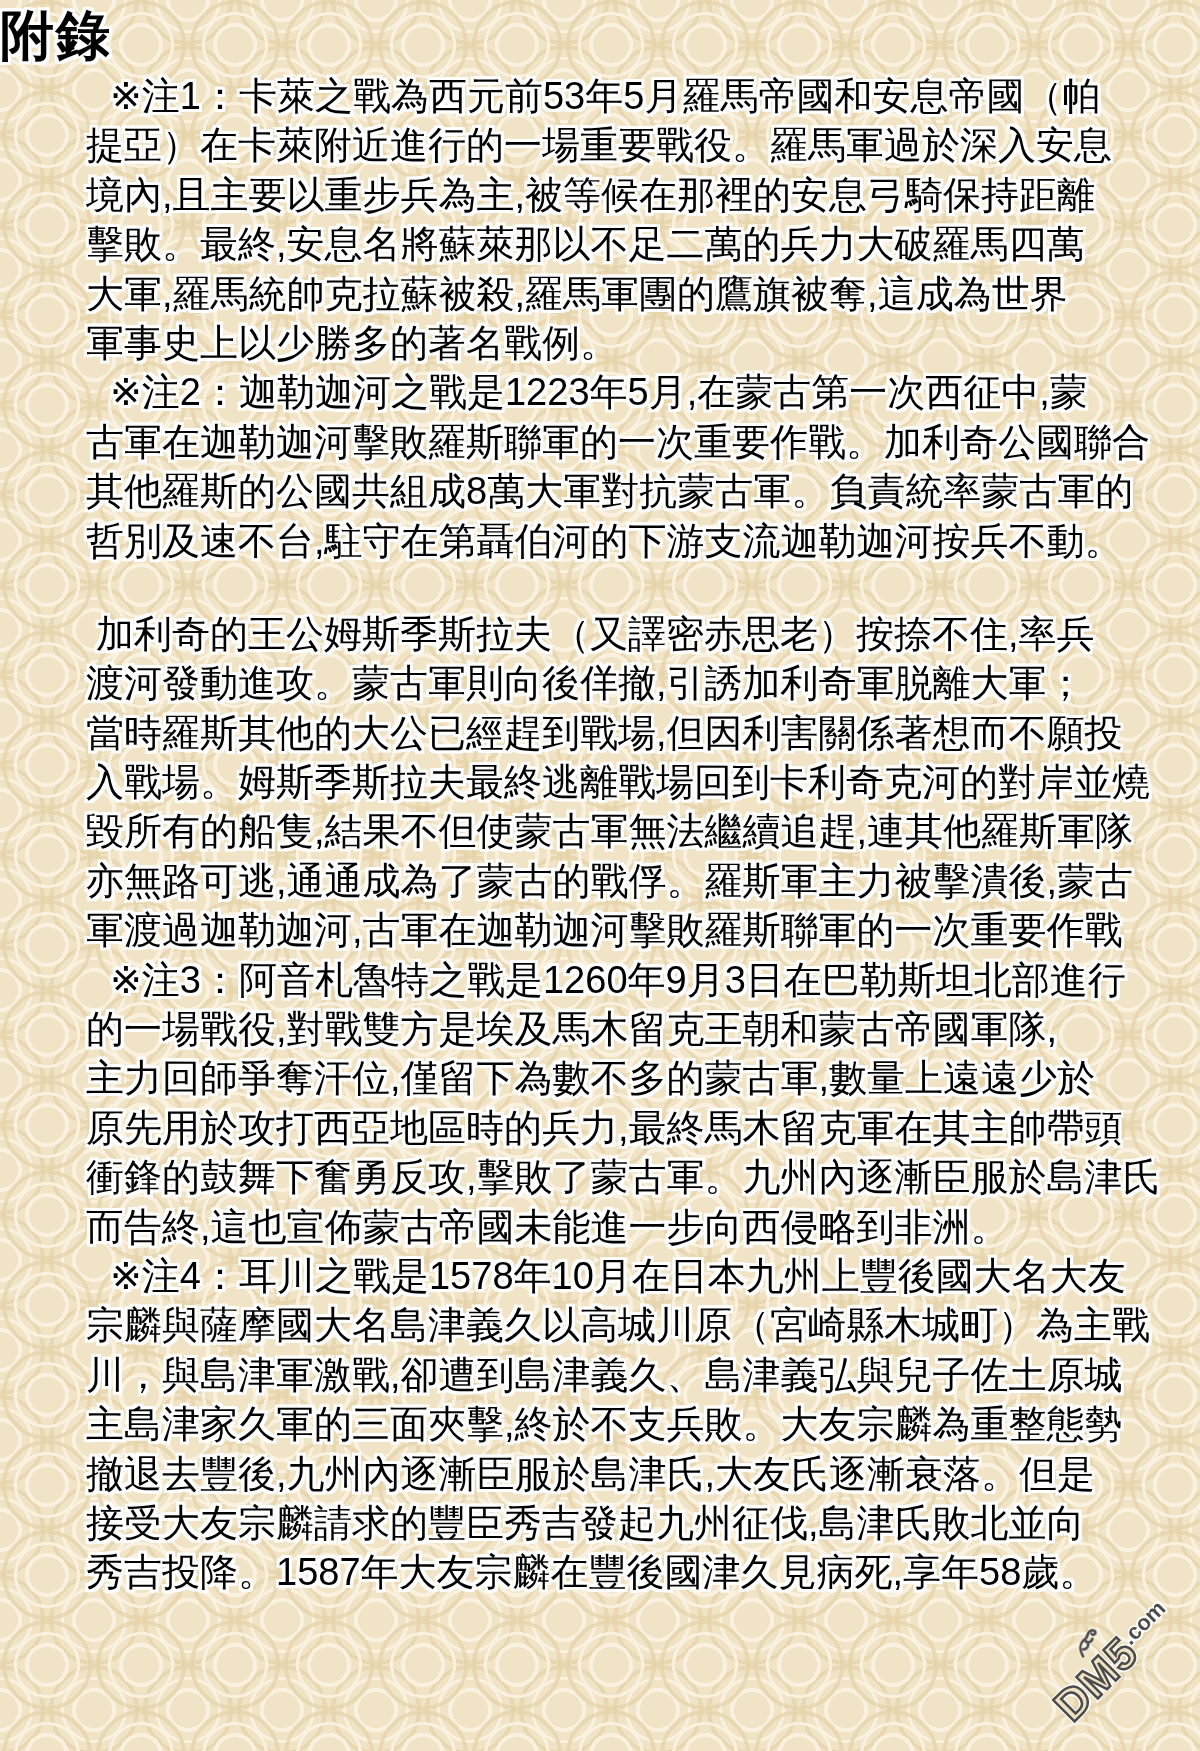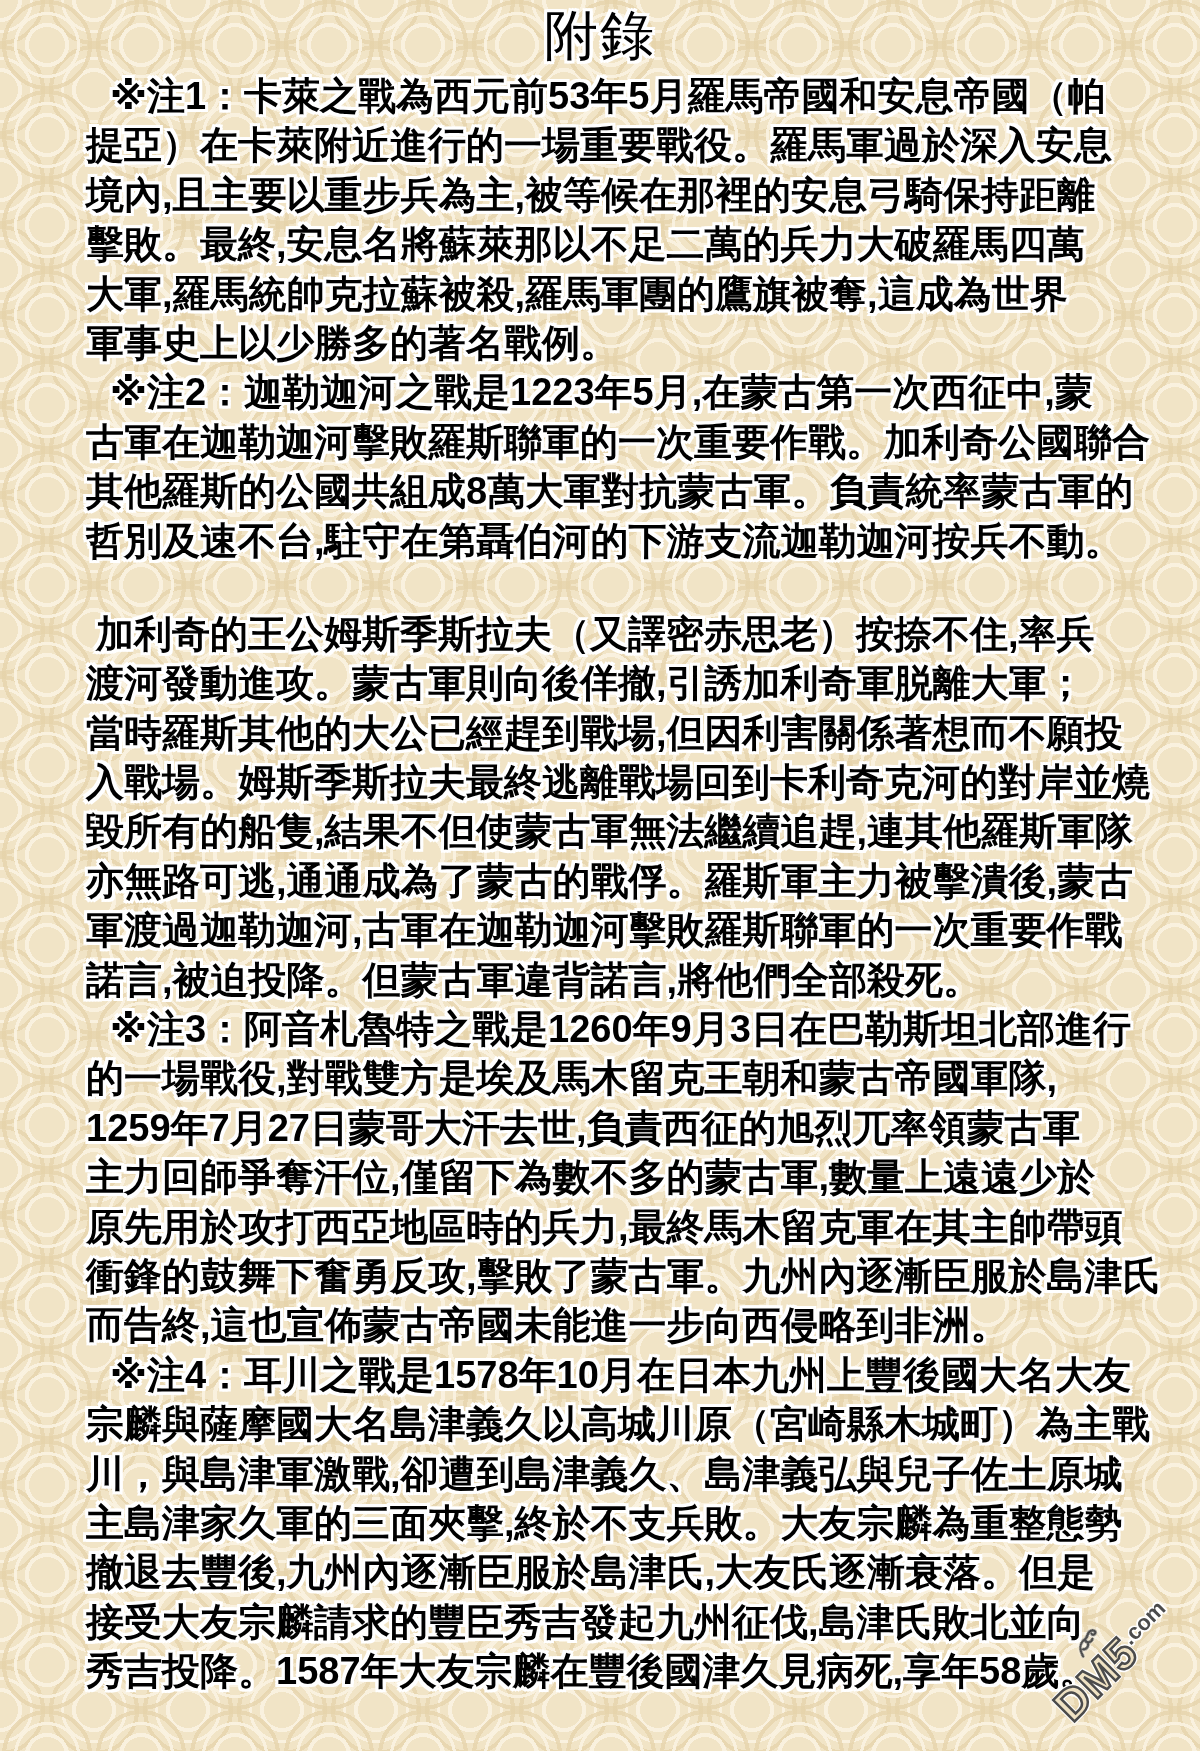--- a/index.html
+++ b/index.html
@@ -29,36 +29,36 @@
       3px 0 0 #fff, -3px 0 0 #fff, 0 3px 0 #fff, 0 -3px 0 #fff,
       2px 2px 0 #fff, -2px 2px 0 #fff, 2px -2px 0 #fff, -2px -2px 0 #fff,
       3px 3px 0 #fff, -3px 3px 0 #fff, 3px -3px 0 #fff, -3px -3px 0 #fff;
   }
   .title {
     position: absolute;
     top: 2px;
     left: 0;
     width: 100%;
     margin: 0;
-    text-align: center;
+    text-align: left;
     font-size: 54px;
     line-height: 66px;
-    font-weight: 400;
+    font-weight: 700;
     color: #000;
     letter-spacing: 2px;
   }
   .body-text {
     position: absolute;
     top: 72px;
     left: 86px;
     width: 1060px;
     color: #000;
     font-size: 38px;
     line-height: 49.4px;
-    font-weight: 700;
+    font-weight: 400;
   }
   .line {
     white-space: nowrap;
     height: 49.4px;
   }
   .p-indent { text-indent: 24px; }
   .half-indent { text-indent: 10px; margin-top: 44px; }
   .watermark {
     position: absolute;
     left: 1062px;
@@ -113,24 +113,22 @@
     <div class="line outline3">古軍在迦勒迦河擊敗羅斯聯軍的一次重要作戰。加利奇公國聯合</div>
     <div class="line outline3">其他羅斯的公國共組成8萬大軍對抗蒙古軍。負責統率蒙古軍的</div>
     <div class="line outline3">哲別及速不台,駐守在第聶伯河的下游支流迦勒迦河按兵不動。</div>
     <div class="line outline3 half-indent">加利奇的王公姆斯季斯拉夫（又譯密赤思老）按捺不住,率兵</div>
     <div class="line outline3">渡河發動進攻。蒙古軍則向後佯撤,引誘加利奇軍脱離大軍；</div>
     <div class="line outline3">當時羅斯其他的大公已經趕到戰場,但因利害關係著想而不願投</div>
     <div class="line outline3">入戰場。姆斯季斯拉夫最終逃離戰場回到卡利奇克河的對岸並燒</div>
     <div class="line outline3">毀所有的船隻,結果不但使蒙古軍無法繼續追趕,連其他羅斯軍隊</div>
     <div class="line outline3">亦無路可逃,通通成為了蒙古的戰俘。羅斯軍主力被擊潰後,蒙古</div>
     <div class="line outline3">軍渡過迦勒迦河,古軍在迦勒迦河擊敗羅斯聯軍的一次重要作戰</div>
-    <div class="line outline3">諾言,被迫投降。但蒙古軍違背諾言,將他們全部殺死。</div>
     <div class="line outline3 p-indent">※注3：阿音札魯特之戰是1260年9月3日在巴勒斯坦北部進行</div>
     <div class="line outline3">的一場戰役,對戰雙方是埃及馬木留克王朝和蒙古帝國軍隊,</div>
-    <div class="line outline3">1259年7月27日蒙哥大汗去世,負責西征的旭烈兀率領蒙古軍</div>
     <div class="line outline3">主力回師爭奪汗位,僅留下為數不多的蒙古軍,數量上遠遠少於</div>
     <div class="line outline3">原先用於攻打西亞地區時的兵力,最終馬木留克軍在其主帥帶頭</div>
     <div class="line outline3">衝鋒的鼓舞下奮勇反攻,擊敗了蒙古軍。九州內逐漸臣服於島津氏</div>
     <div class="line outline3">而告終,這也宣佈蒙古帝國未能進一步向西侵略到非洲。</div>
     <div class="line outline3 p-indent">※注4：耳川之戰是1578年10月在日本九州上豐後國大名大友</div>
     <div class="line outline3">宗麟與薩摩國大名島津義久以高城川原（宮崎縣木城町）為主戰</div>
     <div class="line outline3">川，與島津軍激戰,卻遭到島津義久、島津義弘與兒子佐土原城</div>
     <div class="line outline3">主島津家久軍的三面夾擊,終於不支兵敗。大友宗麟為重整態勢</div>
     <div class="line outline3">撤退去豐後,九州內逐漸臣服於島津氏,大友氏逐漸衰落。但是</div>
     <div class="line outline3">接受大友宗麟請求的豐臣秀吉發起九州征伐,島津氏敗北並向</div>

